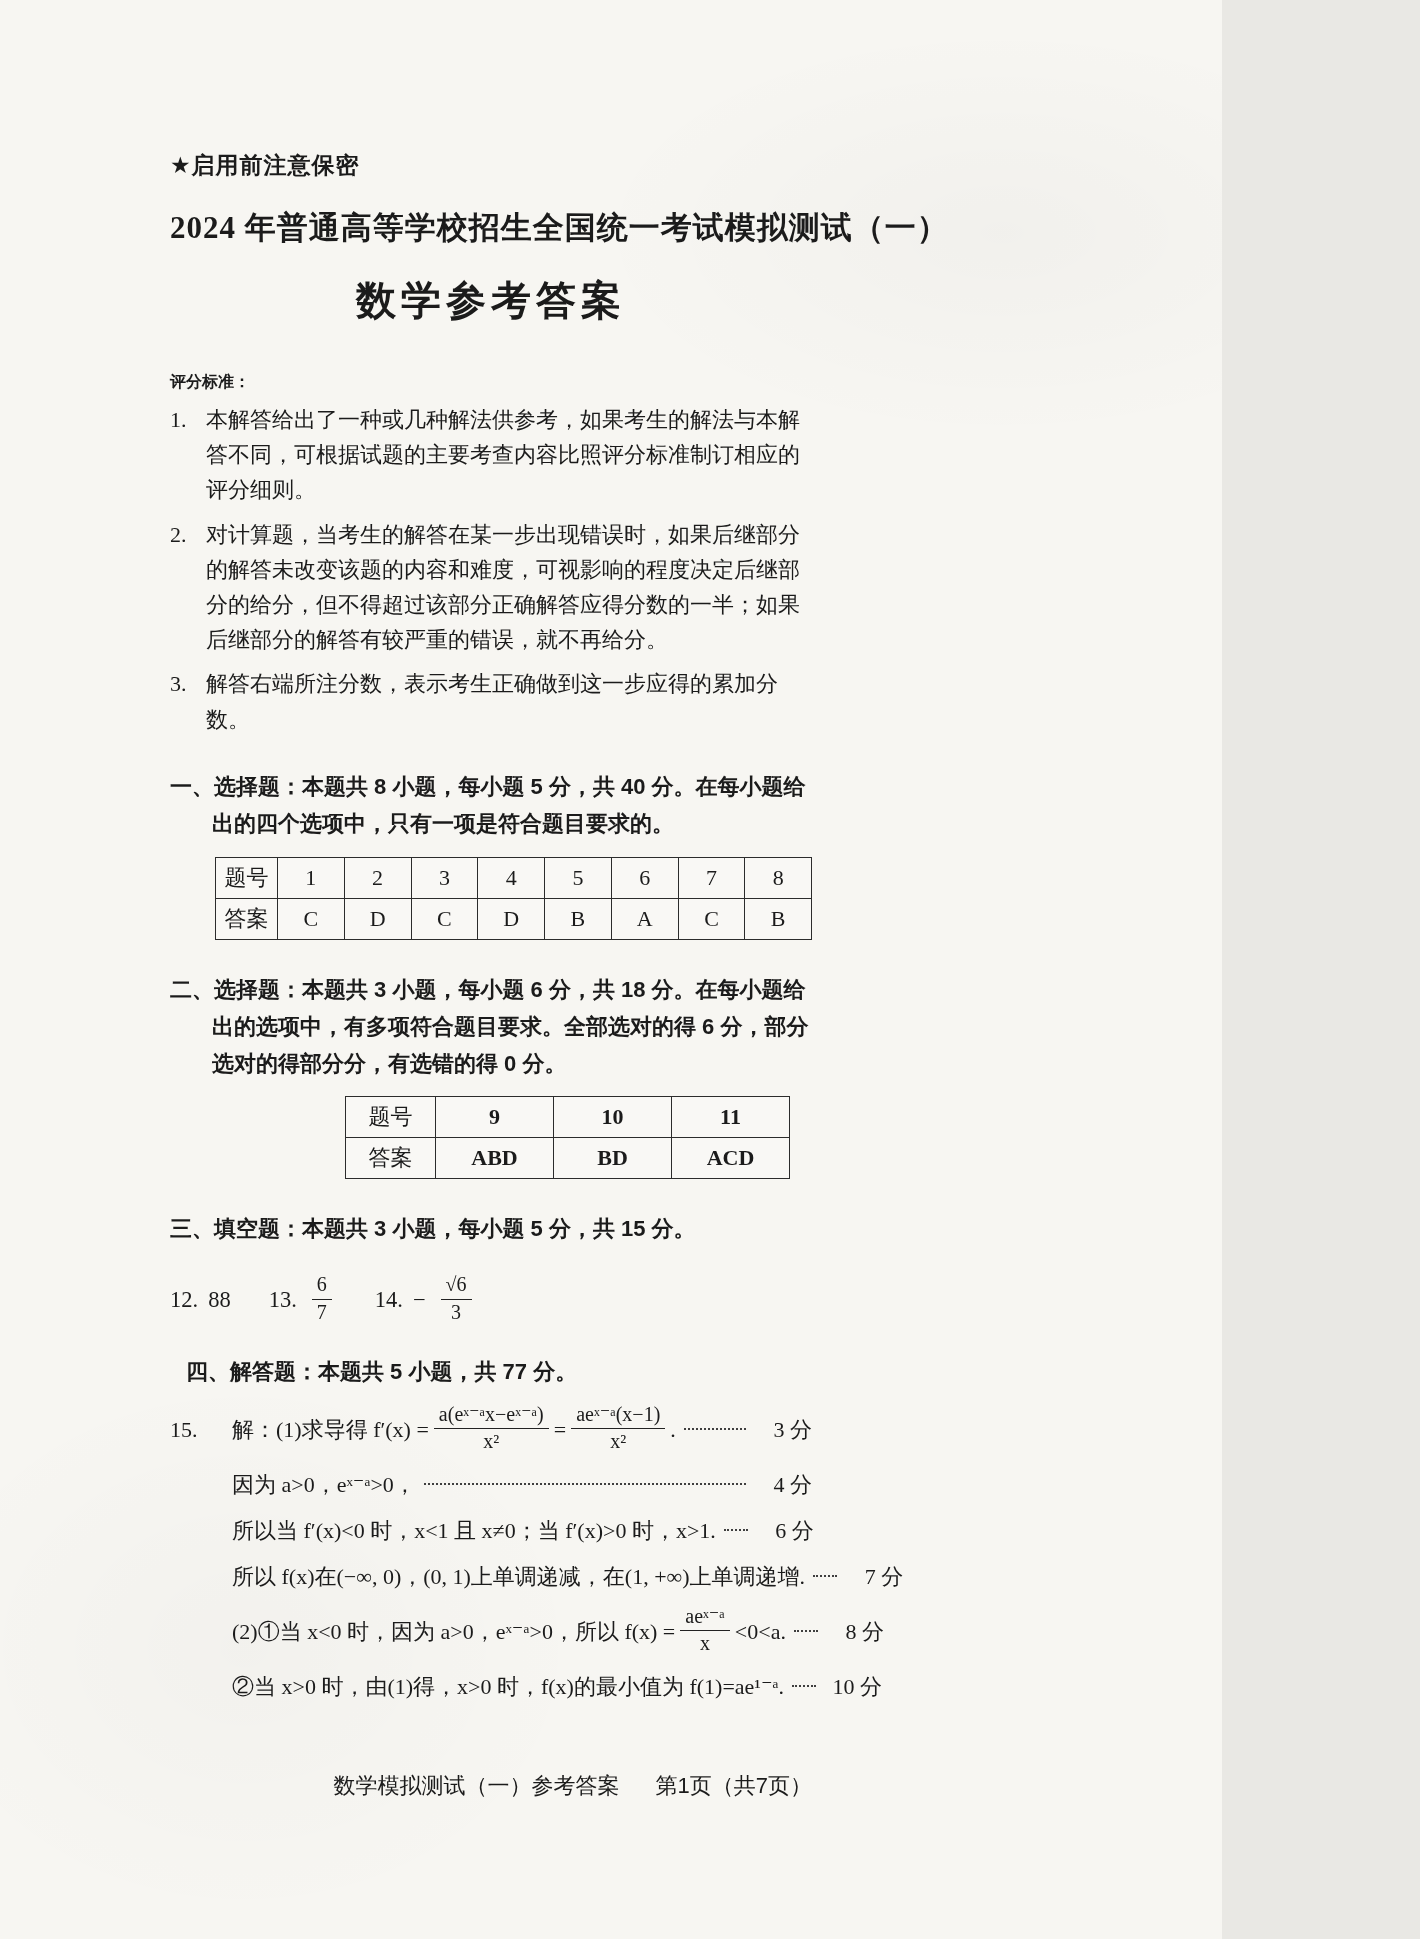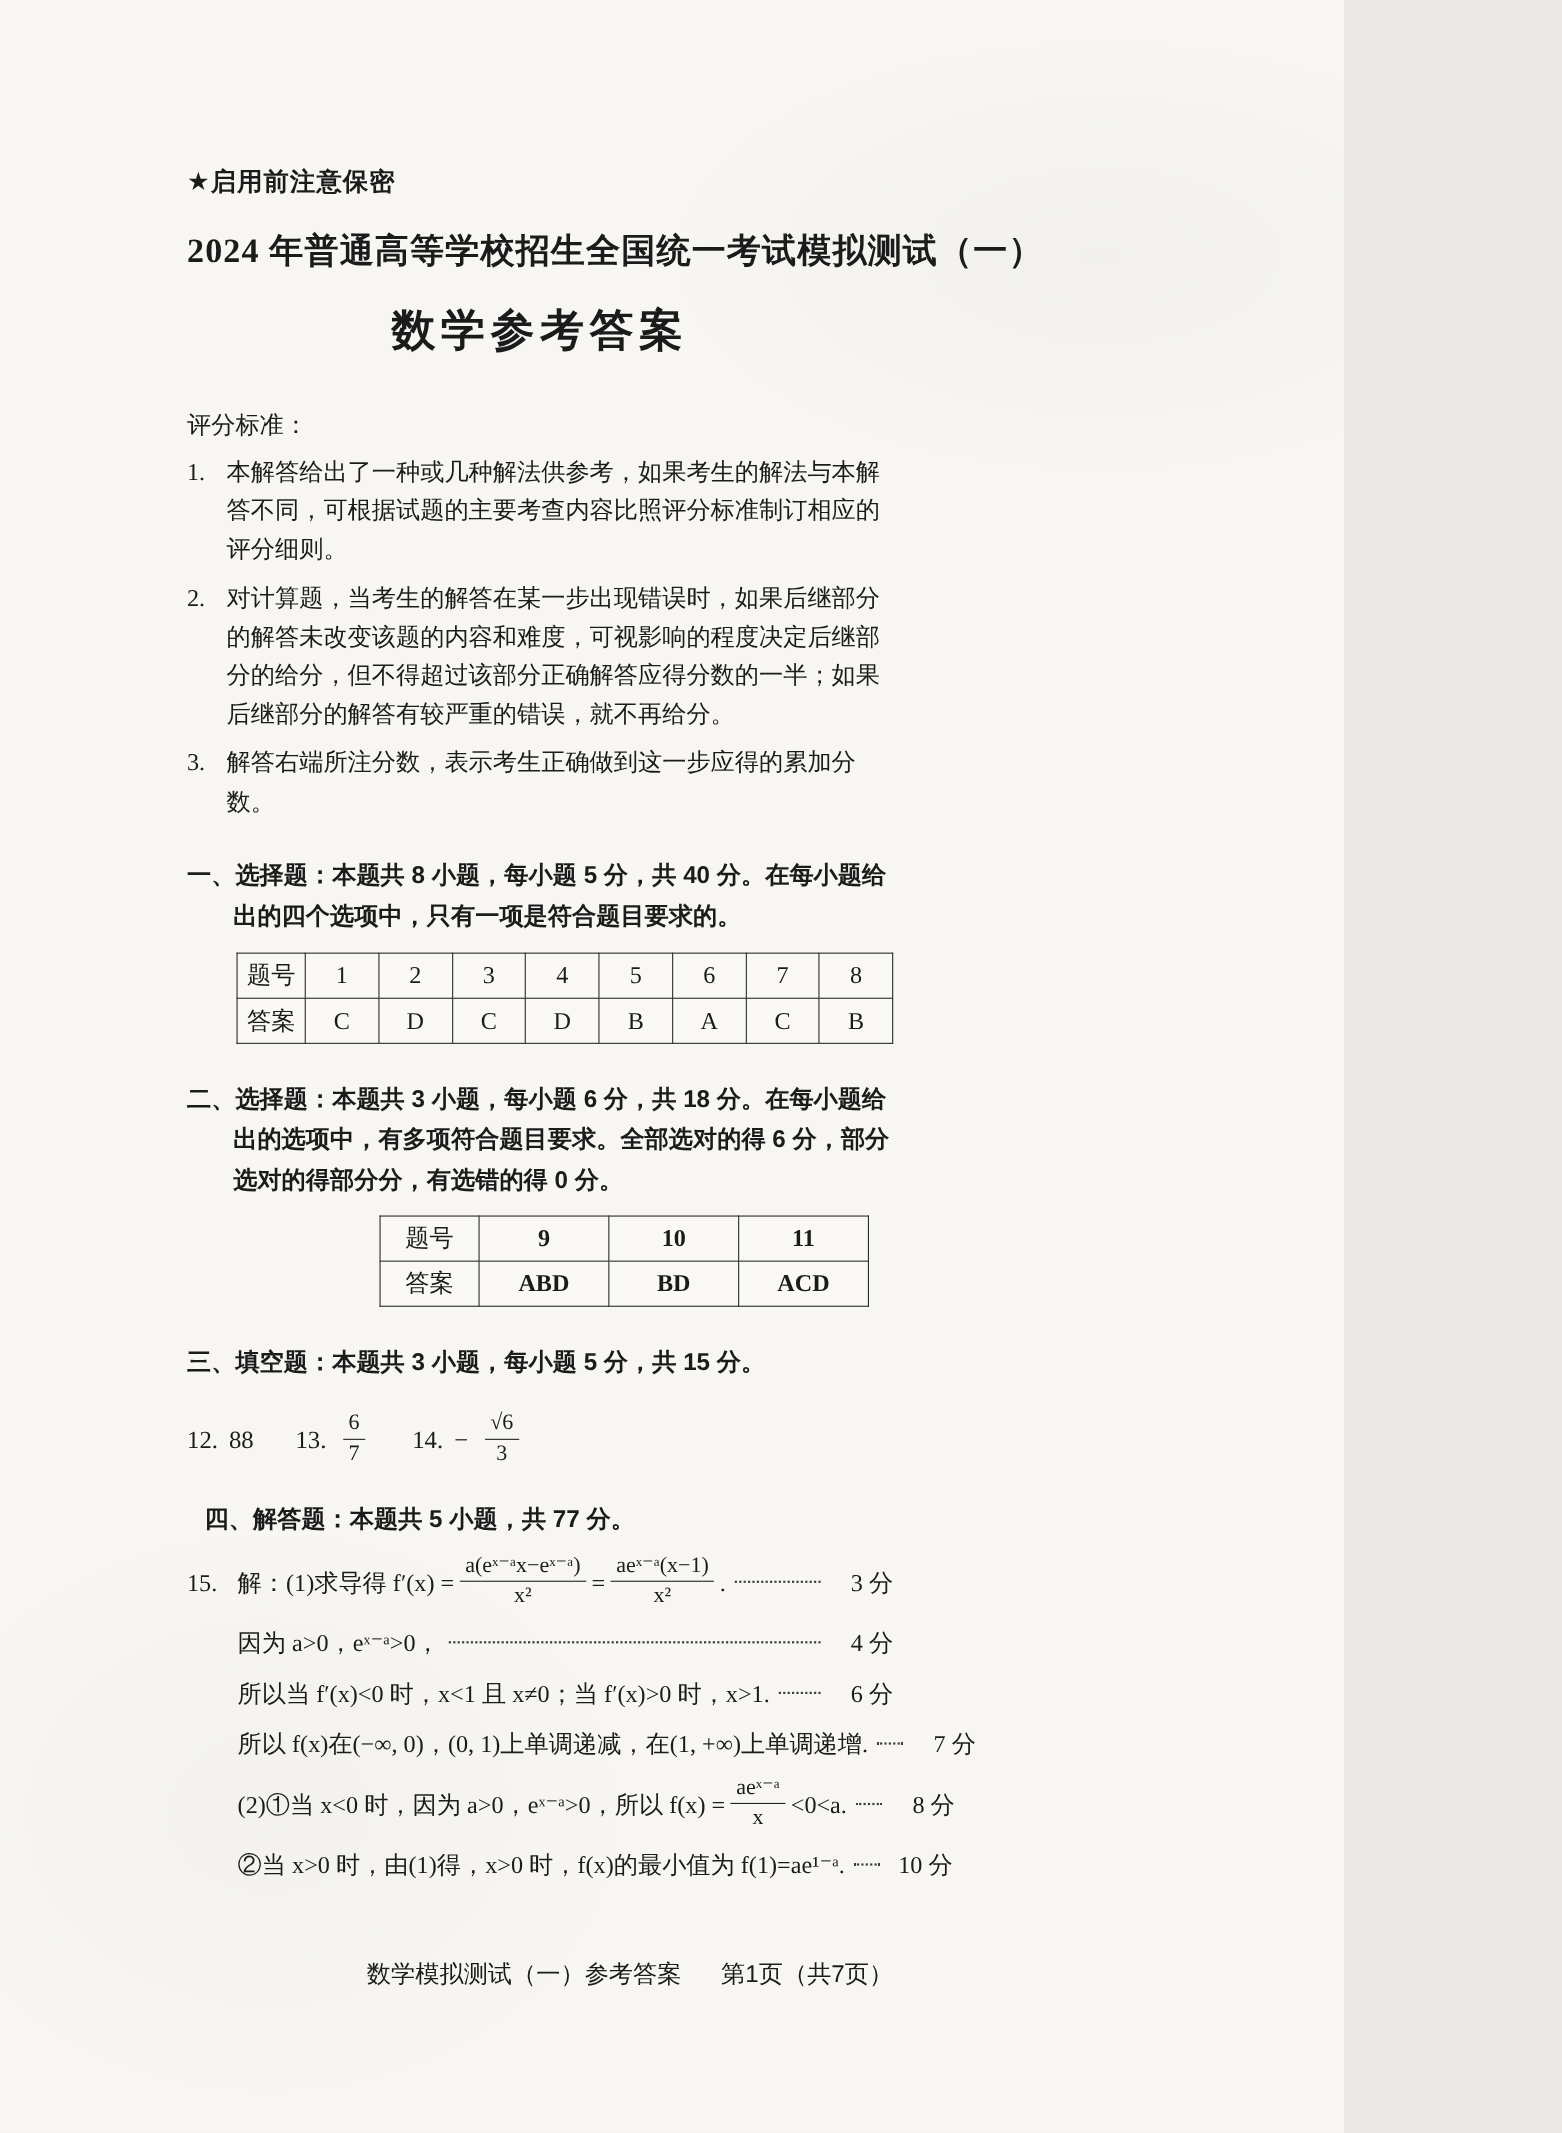--- a/index.html
+++ b/index.html
@@ -27,21 +27,21 @@
   .title {
     margin-top:26px; text-align:center;
     font-weight:700; font-size:31px; letter-spacing:1px;
     white-space:nowrap;
   }
   .subtitle {
     margin-top:24px; text-align:center;
     font-weight:700; font-size:40px; letter-spacing:5px;
   }
 
-  .grading-heading { margin-top:44px; font-weight:400; font-size:22px; }
+  .grading-heading { margin-top:44px; font-weight:700; font-size:16px; }
   .grading-item { display:flex; margin-top:9px; font-size:22px; line-height:1.6; }
   .grading-item .gno { flex:none; width:36px; }
   .grading-item .gtext { flex:1; }
 
   .sec-heading {
     margin-top:32px;
     font-weight:700; font-size:22px; line-height:1.68;
     padding-left:42px; text-indent:-42px;
   }
 
@@ -74,21 +74,21 @@
 
   .sol-heading-wrap { margin-top:28px; }
 
   .q15 { margin-top:10px; }
   .sol-line {
     display:flex; align-items:center;
     margin-top:13px;
     font-size:22px; line-height:1.5;
   }
   .sol-line .sol-no { flex:none; width:46px; }
-  .sol-content { flex:none; display:inline-flex; align-items:center; flex-wrap:nowrap; }
+  .sol-content { flex:none; display:inline-flex; align-items:center; flex-wrap:nowrap;margin-left:16px; }
   .leader {
     flex:1; height:0;
     border-bottom:2.6px dotted #3f3f3f;
     margin:0 10px 0 8px;
     min-width:24px;
   }
   .score { flex:none; min-width:56px; text-align:right; white-space:nowrap; }
 
   .frac {
     display:inline-flex; flex-direction:column; align-items:center;

